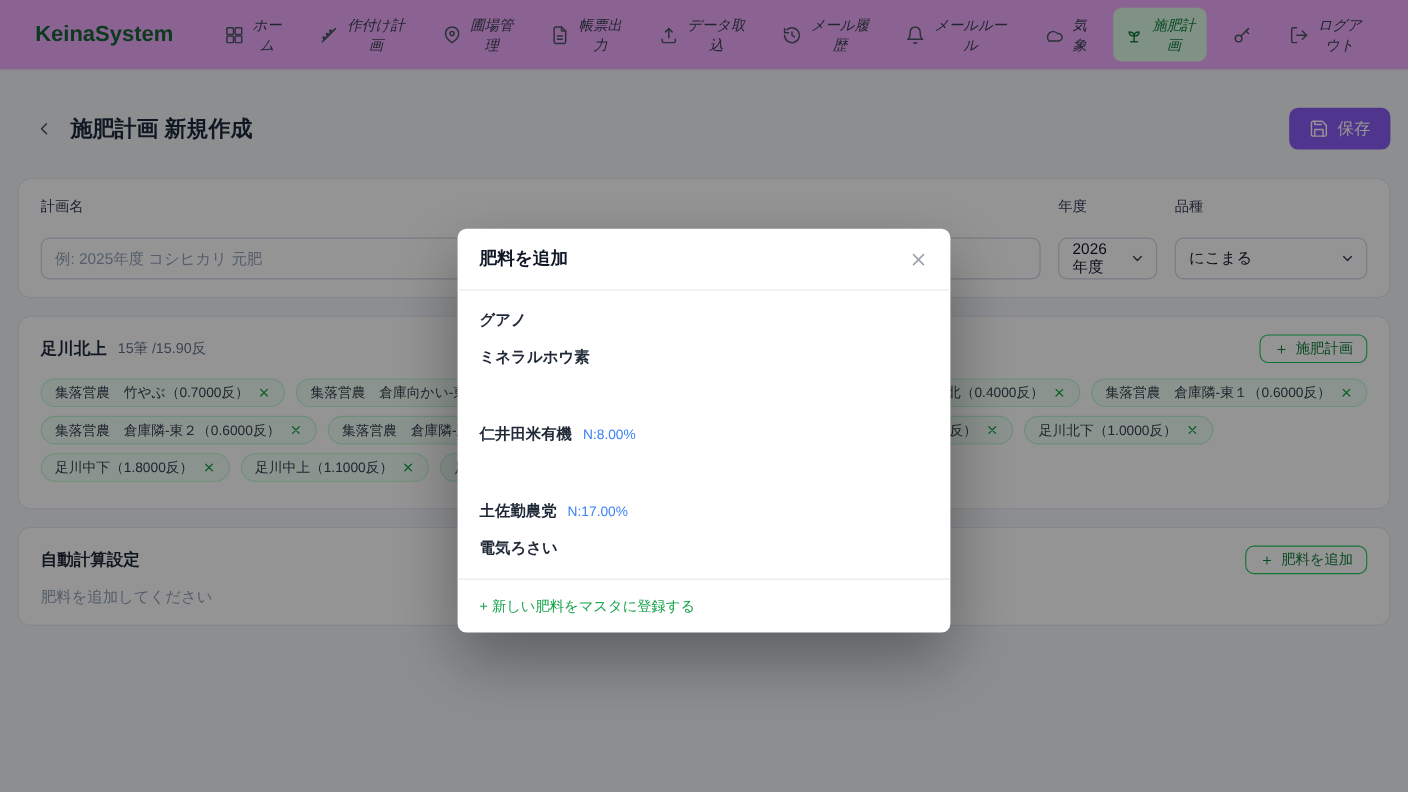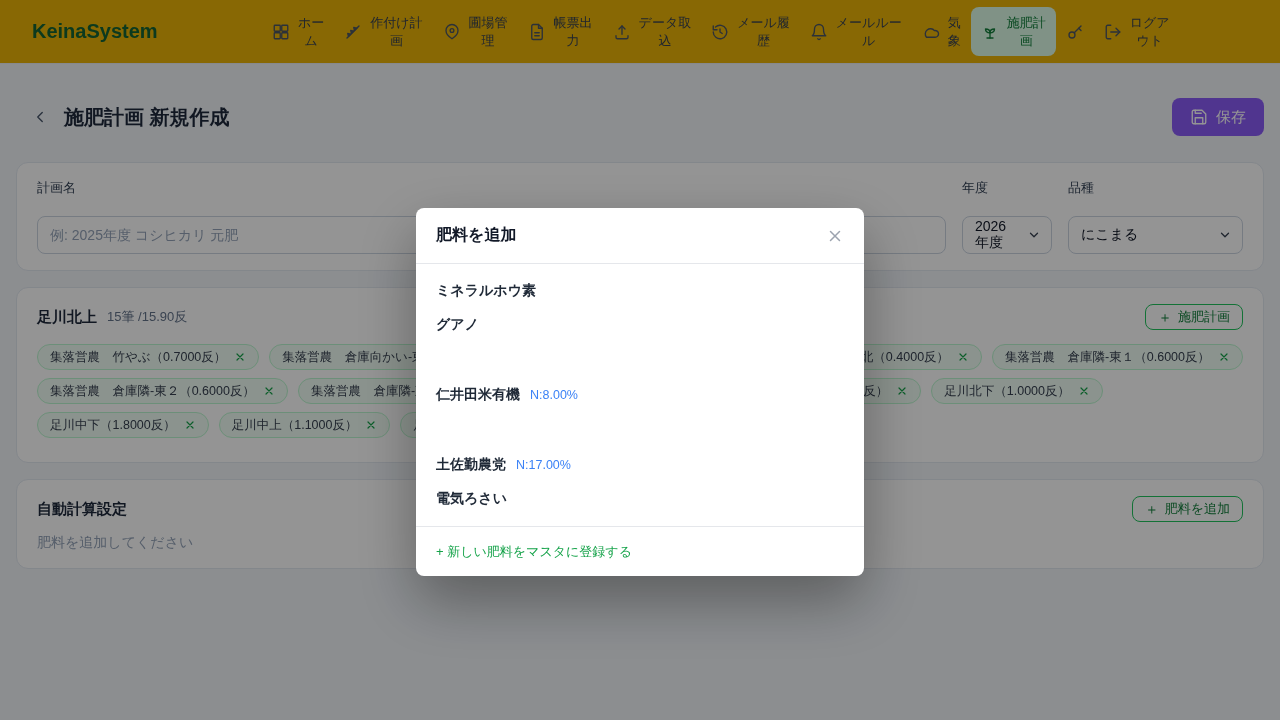--- a/index.html
+++ b/index.html
@@ -1,23 +1,23 @@
 <!DOCTYPE html>
 <html><head>
 <meta charset="utf-8">
 <style>
   * { box-sizing: border-box; margin: 0; padding: 0; }
   html,body { width:1280px; height:720px; overflow:hidden; }
   body { font-family:"Liberation Sans","DejaVu Sans",sans-serif; background:#f1f5f9; color:#1e293b; }
   .ic { width:18px; height:18px; fill:none; stroke:currentColor; stroke-width:1.8; stroke-linecap:round; stroke-linejoin:round; flex:none; }
 
   
-  .topnav { height:64px; background:#eab308; display:flex; align-items:center; padding:0 32px; border-bottom:1px solid #e8edf3; }
+  .topnav { height:64px; background:#f0abfc; display:flex; align-items:center; padding:0 32px; border-bottom:1px solid #e8edf3; }
   .brand { font-size:20px; font-weight:bold; color:#166534; margin-right:36px; white-space:nowrap; }
-  .nav-items { flex:1; display:flex; align-items:center; justify-content:center; }
+  .nav-items { flex:1; display:flex; align-items:center; justify-content:space-between;font-style:italic; }
   .nav-item { display:flex; align-items:center; gap:8px; color:#374151; font-size:13px; padding:7px 10px; border-radius:8px; cursor:pointer; }
   .nav-item .ic { color:#4b5563; }
   .nav-item.active { background:#dcfce7; color:#15803d; }
   .nav-item.active .ic { color:#15803d; }
   .nav-label { text-align:center; line-height:1.35; white-space:nowrap; }
 
   
   .main { padding:0 16px; }
   .page-head { display:flex; align-items:center; margin:34px 0 26px 10px; }
   .back-btn { width:28px; height:28px; display:flex; align-items:center; justify-content:center; color:#475569; cursor:pointer; margin-right:10px; }
@@ -319,25 +319,25 @@
 
 <div class="modal">
   <div class="modal-head">
     <span class="modal-title">肥料を追加</span>
     <svg class="ic modal-close" viewBox="0 0 24 24">
         <path d="M18 6L6 18M6 6l12 12"></path>
       </svg>
   </div>
   <div class="modal-list" id="modal-list">
   <div class="modal-item">
+    <span class="modal-item-name">グアノ</span>
+
+  </div>
+  <div class="modal-item">
     <span class="modal-item-name">ミネラルホウ素</span>
-
-  </div>
-  <div class="modal-item">
-    <span class="modal-item-name">グアノ</span>
 
   </div>
   <div class="modal-item">
     <span class="modal-item-name">仁井田米有機</span>
     <span class="modal-item-n">N:8.00%</span>
   </div>
   <div class="modal-item">
     <span class="modal-item-name">土佐勤農党</span>
     <span class="modal-item-n">N:17.00%</span>
   </div>

